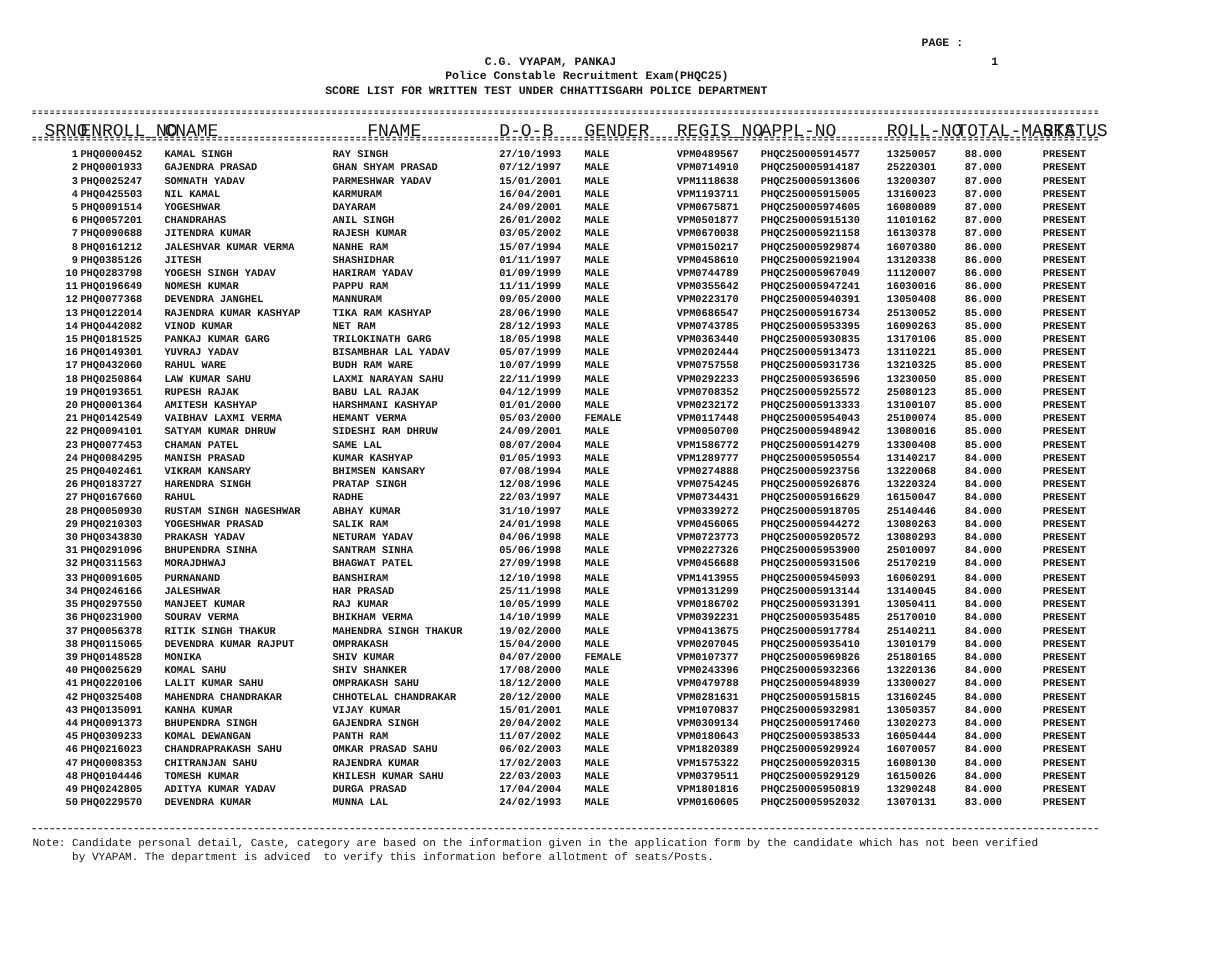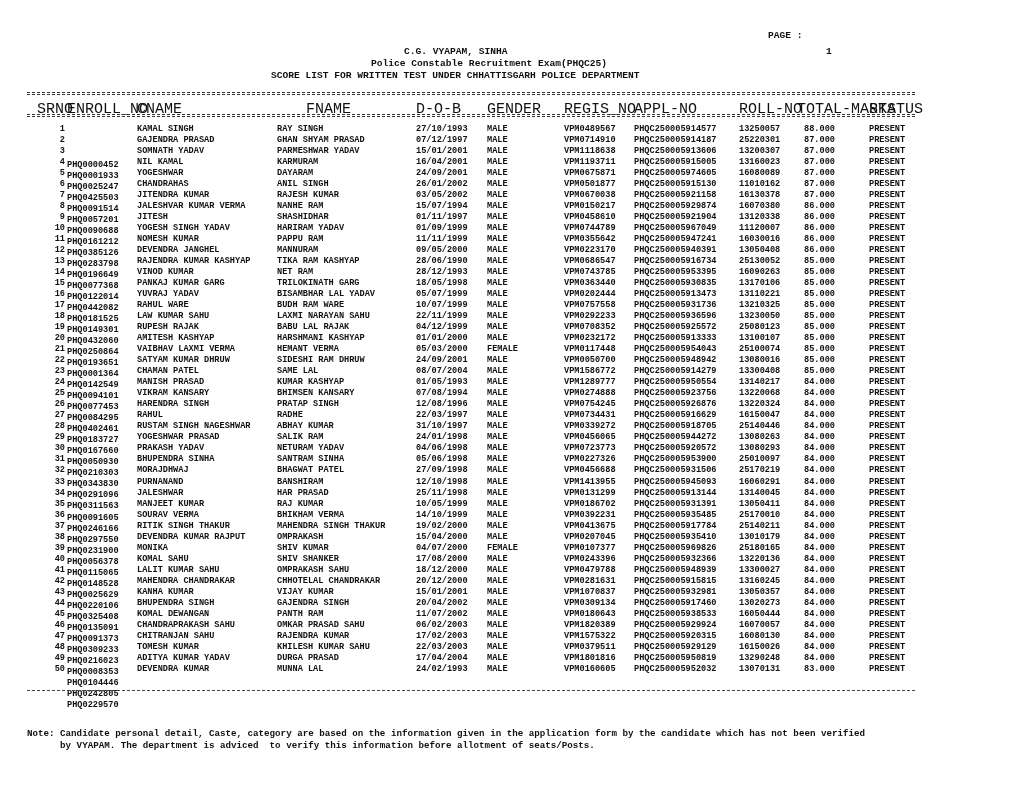--- a/index.html
+++ b/index.html
@@ -7,37 +7,37 @@
          font-family: "Liberation Mono", "DejaVu Sans Mono", monospace; color: #111; }
   .hdr { position: absolute; font-size: 9.6px; font-weight: bold; white-space: pre; letter-spacing: 0px; }
   .sep { position: absolute; left: 27px; width: 888px; height: 0; }
   .sep.double { border-top: 1px dashed #333; border-bottom: 1px dashed #333; height: 1px; }
   .sep.single { border-top: 1px dashed #444; }
   .colhead { position: absolute; top: 101px; font-size: 15px; font-weight: normal; white-space: pre; }
   .rows { position: absolute; left: 0; top: 124px; width: 1024px; }
   .row { position: relative; height: 11.02px; font-size: 8.6px; font-weight: bold; line-height: 11px; white-space: pre; }
   .row span { position: absolute; top: 0; }
   .c-sr { left: 35px; width: 30px; text-align: right; }
-  .c-en { left: 67px; margin-top: 36px; }
+  .c-en { left: 67px; }
   .c-cn { left: 137px; }
   .c-fn { left: 277px; }
   .c-db { left: 416px; }
   .c-gd { left: 487px; }
   .c-rg { left: 564px; }
   .c-ap { left: 634px; }
   .c-rl { left: 739px; }
   .c-mk { left: 804px; }
   .c-st { left: 869px; }
-  .note { position: absolute; left: 27px; font-size: 9.2px; font-weight: bold; white-space: pre; margin-top: 31px; }
+  .note { position: absolute; left: 27px; font-size: 9.2px; font-weight: normal; white-space: pre; }
 </style>
 </head>
 <body>
 
 <div>
-  <div class="hdr" style="left:404px; top:46px;">C.G. VYAPAM, SINHA</div>
+  <div class="hdr" style="left:404px; top:46px;">C.G. VYAPAM, PANKAJ</div>
   <div class="hdr" style="left:341px; top:58px;padding-left:30px;">Police Constable Recruitment Exam(PHQC25)</div>
   <div class="hdr" style="left:271px; top:70px;">SCORE LIST FOR WRITTEN TEST UNDER CHHATTISGARH POLICE DEPARTMENT</div>
   <div class="hdr" style="left:768px; top:30px;">PAGE :</div>
   <div class="hdr" style="left:826px; top:46px;">1</div>
 </div>
 
 <div class="sep double" style="top:92px;"></div>
 
 <div>
   <span class="colhead" style="left:37px;">SRNO</span>

